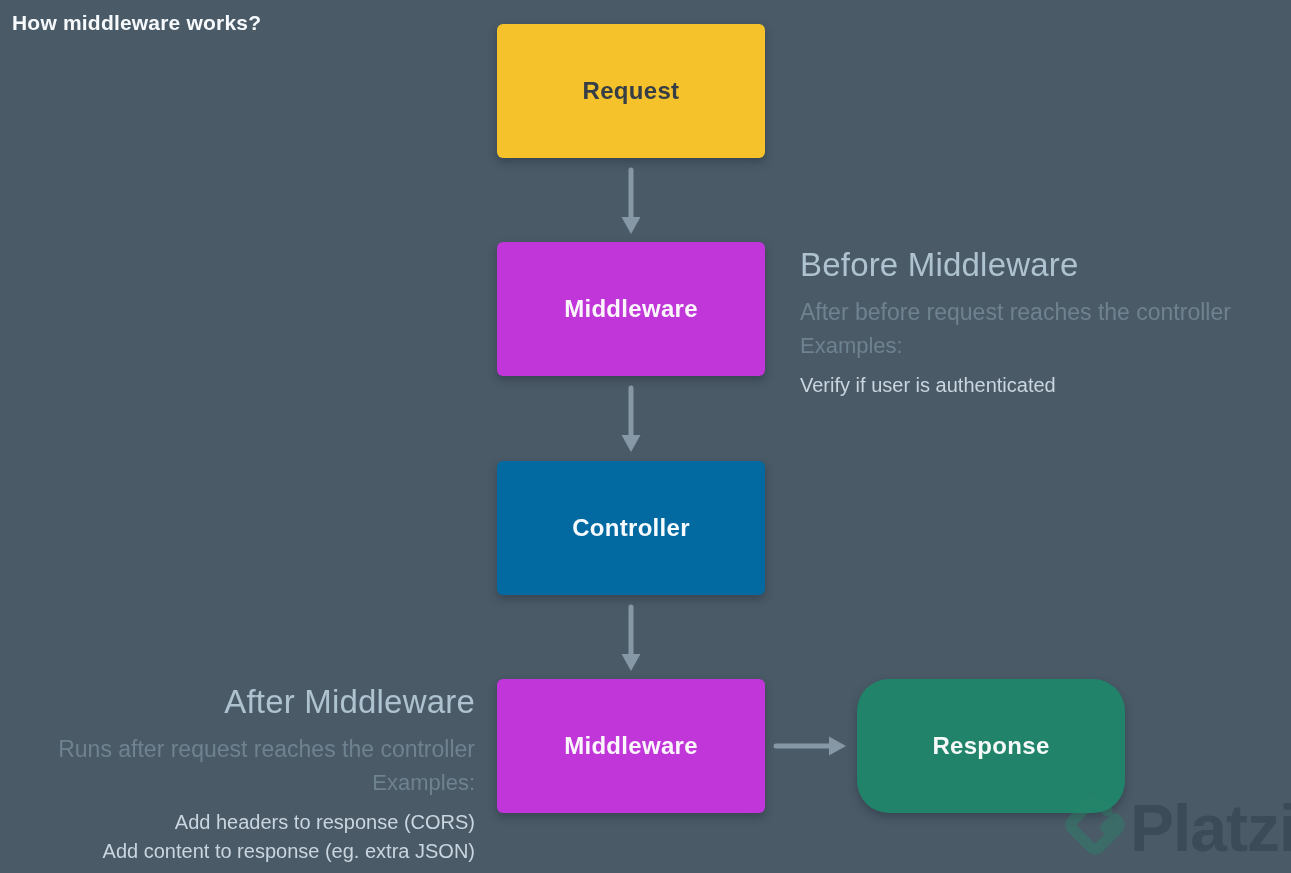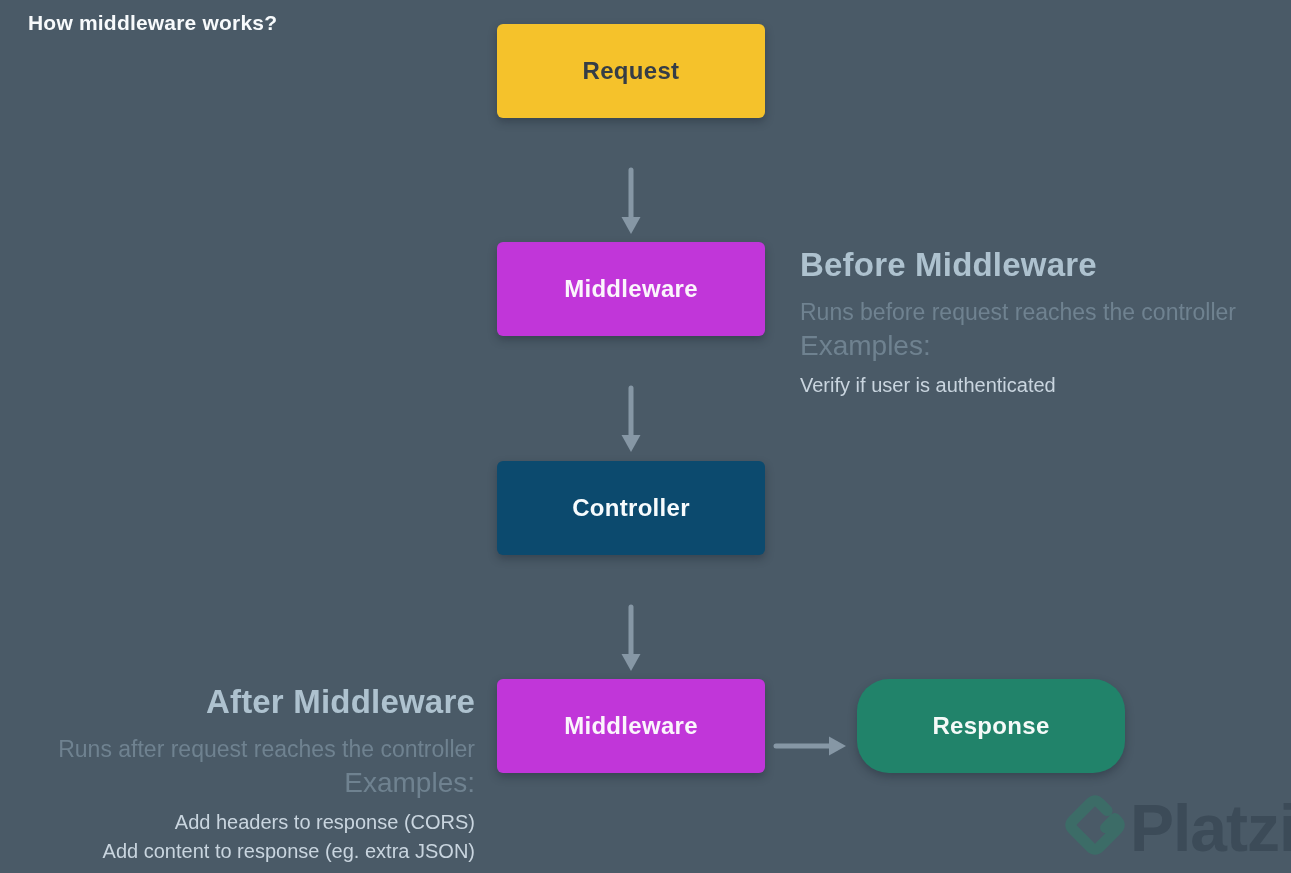--- a/index.html
+++ b/index.html
@@ -9,32 +9,32 @@
   .canvas {
     position: relative;
     width: 1291px;
     height: 873px;
     background: #4A5A67;
     overflow: hidden;
   }
 
   .page-title {
     position: absolute;
-    left: 28px;
+    left: 12px;
     top: 11px;
     font-size: 21px;
     font-weight: 700;
     color: #F7FAFC;
     letter-spacing: 0.2px;
   }
 
   .flow-node {
     position: absolute;
     width: 268px;
-    height: 94px;
+    height: 134px;
     border-radius: 6px;
     display: flex;
     align-items: center;
     justify-content: center;
     box-shadow: 0 4px 8px rgba(22, 32, 42, 0.35);
   }
   .flow-node-label {
     font-size: 24px;
     font-weight: 700;
     letter-spacing: 0.3px;
@@ -54,34 +54,34 @@
   .arrow-3 { left: 619px; top: 604px; }
   .arrow-4 { left: 773px; top: 734px; }
 
   .annotation { position: absolute; }
   .annotation-before { left: 800px; top: 247px; width: 480px; text-align: left; }
   .annotation-after  { right: 816px; top: 684px; width: 500px; text-align: right; }
 
   .annotation-heading {
     font-size: 33px;
     line-height: 36px;
-    font-weight: 700;
+    font-weight: 400;
     color: #AEC2CF;
     letter-spacing: 0.2px;
   }
   .annotation-desc {
     margin-top: 13px;
     font-size: 23px;
     line-height: 33px;
     font-weight: 400;
     color: #6F8290;
   }
   .annotation-examples-label {
     margin-top: 0;
-    font-size: 28px;
+    font-size: 22px;
     line-height: 33px;
     font-weight: 400;
     color: #6F8290;
   }
   .annotation-examples {
     list-style: none;
     margin-top: 9px;
     font-size: 20px;
     line-height: 29px;
     font-weight: 400;
@@ -112,21 +112,21 @@
   <h1 class="page-title">How middleware works?</h1>
 
   <div class="flow-node node-request" style="background-color: rgb(245, 194, 43); color: rgb(53, 61, 70);">
     <span class="flow-node-label">Request</span>
   </div>
 
   <div class="flow-node node-middleware-before" style="background-color: rgb(193, 54, 217); color: rgb(251, 245, 252);">
     <span class="flow-node-label">Middleware</span>
   </div>
 
-  <div class="flow-node node-controller" style="background-color: #0c4a6e; color: rgb(247, 251, 253);">
+  <div class="flow-node node-controller" style="background-color: #0369a1; color: rgb(247, 251, 253);">
     <span class="flow-node-label">Controller</span>
   </div>
 
   <div class="flow-node node-middleware-after" style="background-color: rgb(193, 54, 217); color: rgb(251, 245, 252);">
     <span class="flow-node-label">Middleware</span>
   </div>
 
   <div class="flow-node node-response" style="background-color: rgb(33, 131, 106); color: rgb(245, 250, 248);">
     <span class="flow-node-label">Response</span>
   </div>
@@ -146,21 +146,21 @@
     <path d="M12 67 L2.5 50 H21.5 Z"></path>
   </svg>
 
   <svg class="arrow arrow-4" width="74" height="24" viewBox="0 0 74 24">
     <line x1="3" y1="12" x2="56" y2="12"></line>
     <path d="M73 12 L56 2.5 V21.5 Z"></path>
   </svg>
 
   <section class="annotation annotation-before">
     <h2 class="annotation-heading">Before Middleware</h2>
-    <p class="annotation-desc">Runs before request reaches the controller</p>
+    <p class="annotation-desc">After before request reaches the controller</p>
     <p class="annotation-examples-label">Examples:</p>
     <ul class="annotation-examples">
       <li>Verify if user is authenticated</li>
     </ul>
   </section>
 
   <section class="annotation annotation-after">
     <h2 class="annotation-heading">After Middleware</h2>
     <p class="annotation-desc">Runs after request reaches the controller</p>
     <p class="annotation-examples-label">Examples:</p>

